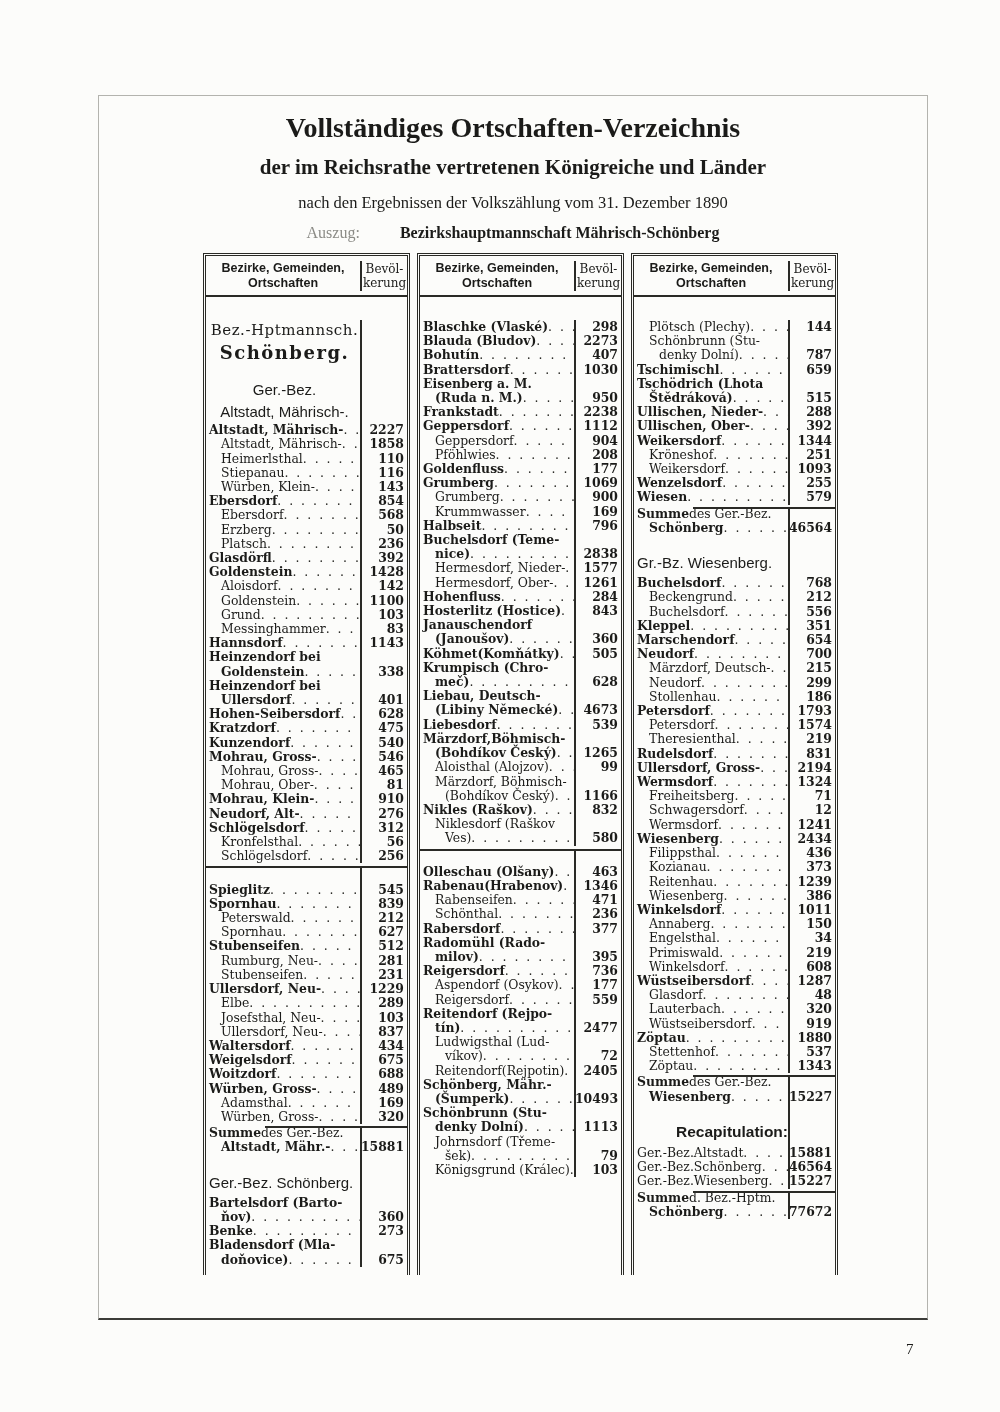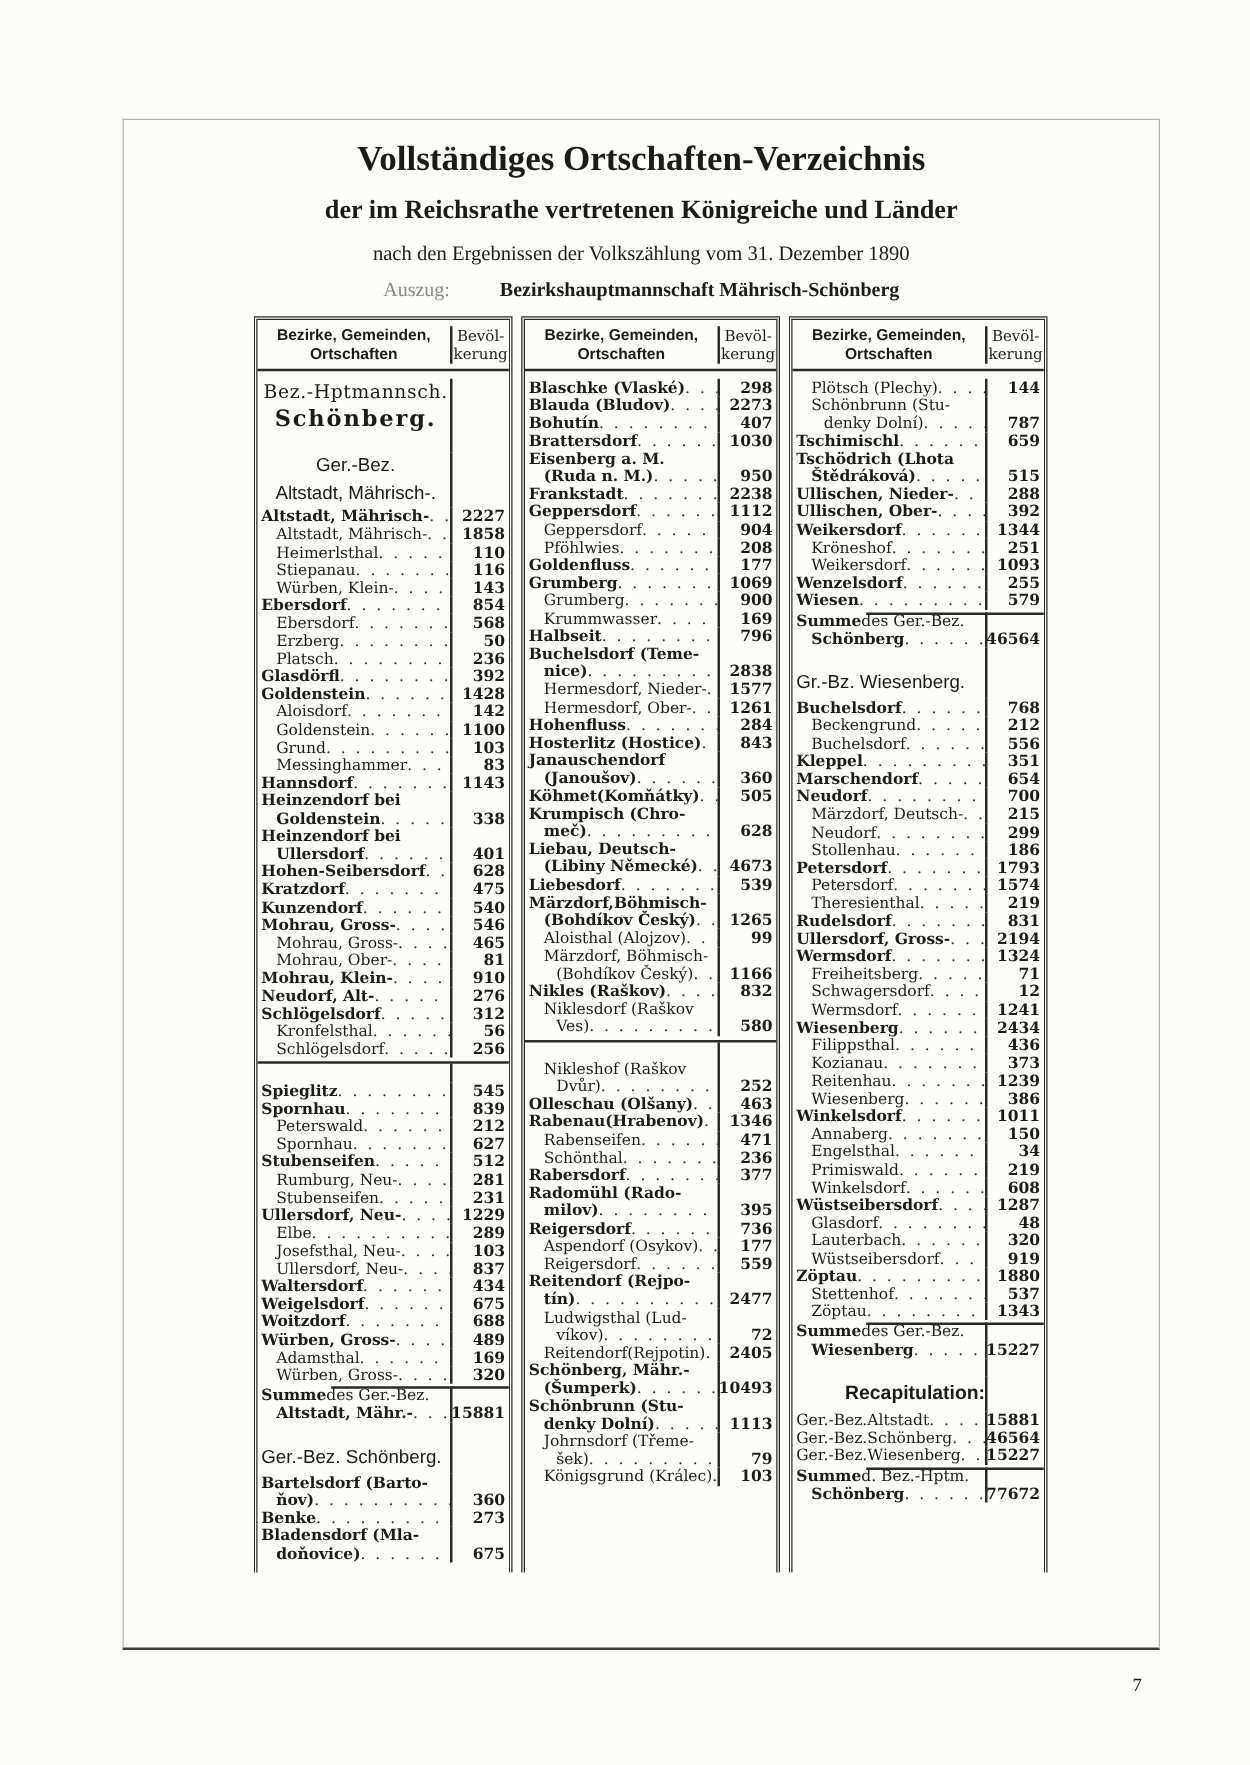--- a/index.html
+++ b/index.html
@@ -16,21 +16,21 @@
   .auszug-value{font-weight:bold;margin-left:36px;}
   
   .otable{display:flex;gap:7px;margin:11px 0 0 104px;width:634px;align-items:stretch;}
   .colgroup{width:207px;box-sizing:border-box;border:3px double #2a2a26;border-bottom:none;
             display:flex;flex-direction:column;}
   .thead{display:flex;border-bottom:2px solid #2a2a26;padding:5px 0 4px;}
   .thead .hnm{flex:1;text-align:center;font-family:"Liberation Sans",sans-serif;font-weight:bold;
               font-size:12.5px;line-height:15px;}
   .thead .vcol{align-items:center;justify-content:center;flex-direction:column;
                font-size:12px;line-height:14px;font-weight:normal;padding:0 2px;}
-  .tbody{flex:1;padding:6px 0 8px;display:flex;flex-direction:column;}
+  .tbody{flex:1;padding:23px 0 8px;display:flex;flex-direction:column;}
   .trow{display:flex;min-height:14.2px;}
   .nm{flex:1;min-width:0;padding-left:3px;font-size:12.4px;line-height:14.2px;position:relative;}
   .vcol{width:47px;flex:none;border-left:2px solid #2a2a26;display:flex;align-items:flex-end;
         justify-content:flex-end;padding:0 3px 0 0;font-size:12.4px;line-height:14.2px;box-sizing:border-box;}
   .val{font-weight:bold;white-space:nowrap;}
   .lline{display:flex;align-items:baseline;}
   .nmtext{white-space:nowrap;}
   .g .nmtext,.g2 .nmtext,.sum .nmtext{font-weight:bold;}
   .o .nm{padding-left:15px;}
   .o2 .nm{padding-left:15px;}
@@ -1037,34 +1037,20 @@
                 </div>
               </div>
               <div class="vcol">
                 <span class="val">580</span>
               </div>
             </div>
             <div class="trow rulerow">
               <div class="nm"></div>
               <div class="vcol"></div>
             </div>
-            <div class="trow erow o2">
-              <div class="nm">
-                <div class="lline">
-                  <span class="nmtext">Nikleshof (Raškov</span>
-                </div>
-                <div class="lline l2">
-                  <span class="nmtext">Dvůr)</span>
-                  <span class="dots"></span>
-                </div>
-              </div>
-              <div class="vcol">
-                <span class="val">252</span>
-              </div>
-            </div>
             <div class="trow erow g">
               <div class="nm">
                 <div class="lline">
                   <span class="nmtext">Olleschau (Olšany)</span>
                   <span class="dots"></span>
                 </div>
               </div>
               <div class="vcol">
                 <span class="val">463</span>
               </div>

